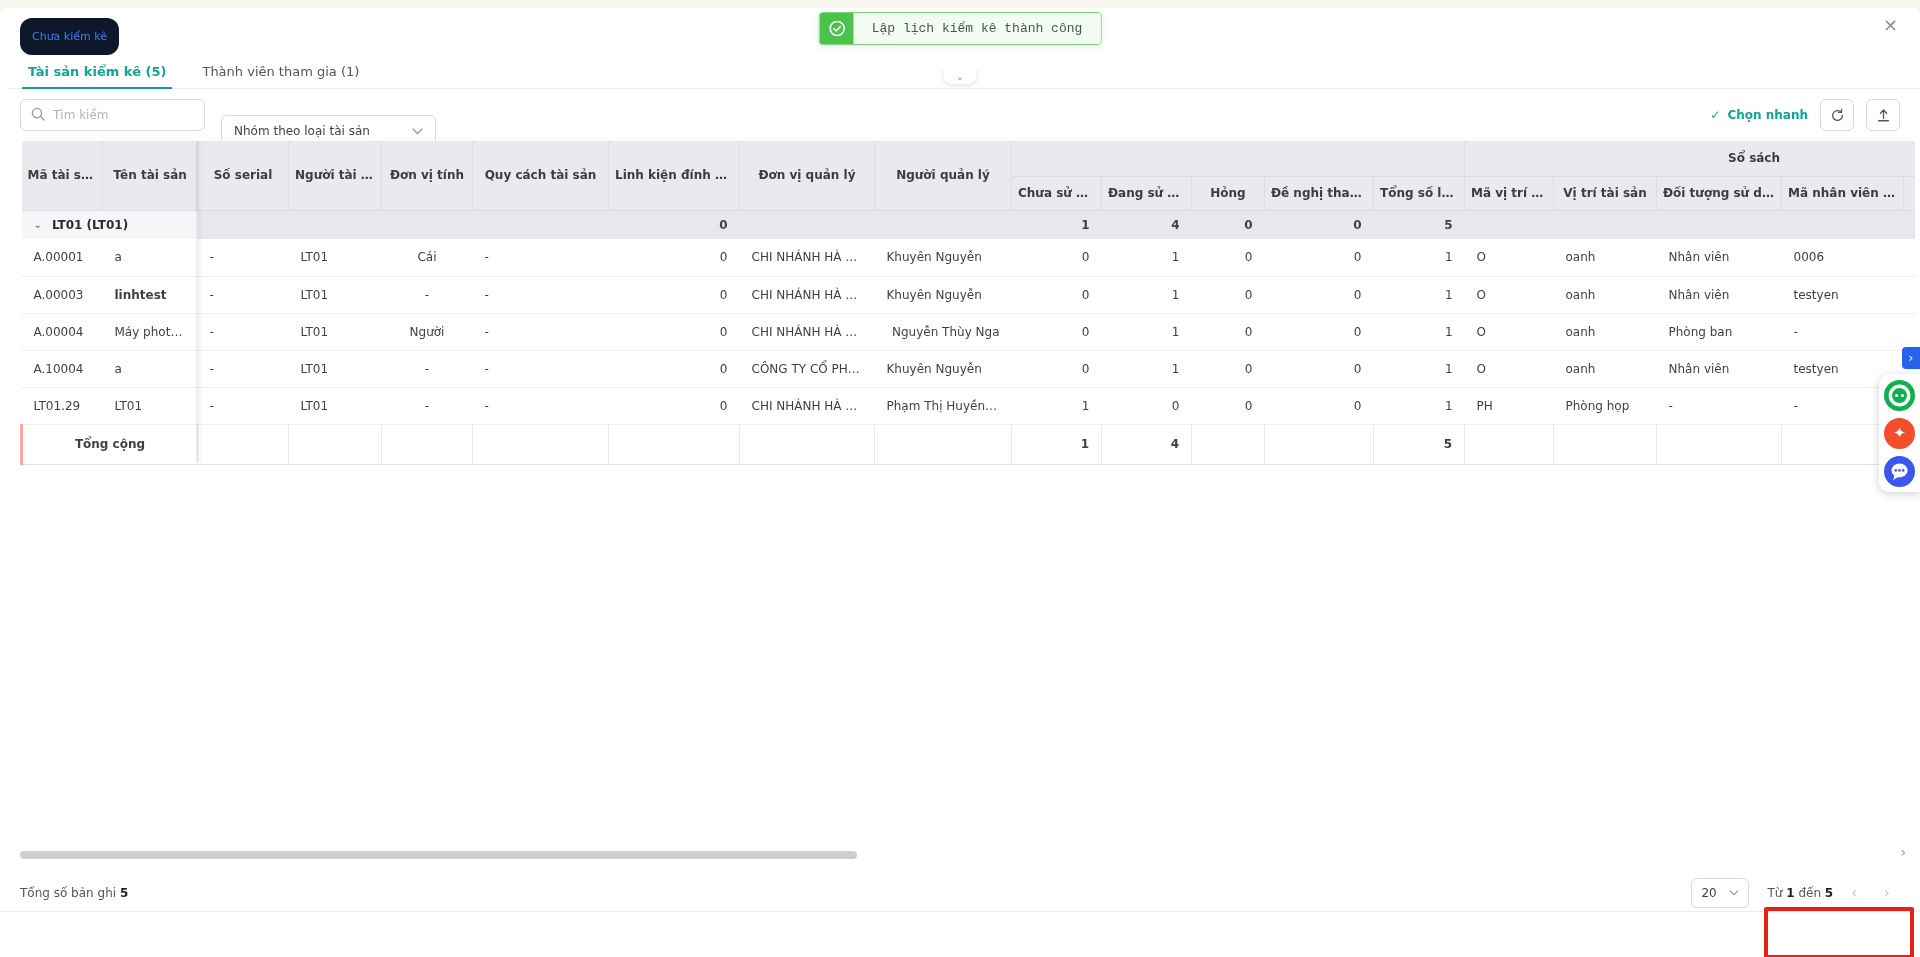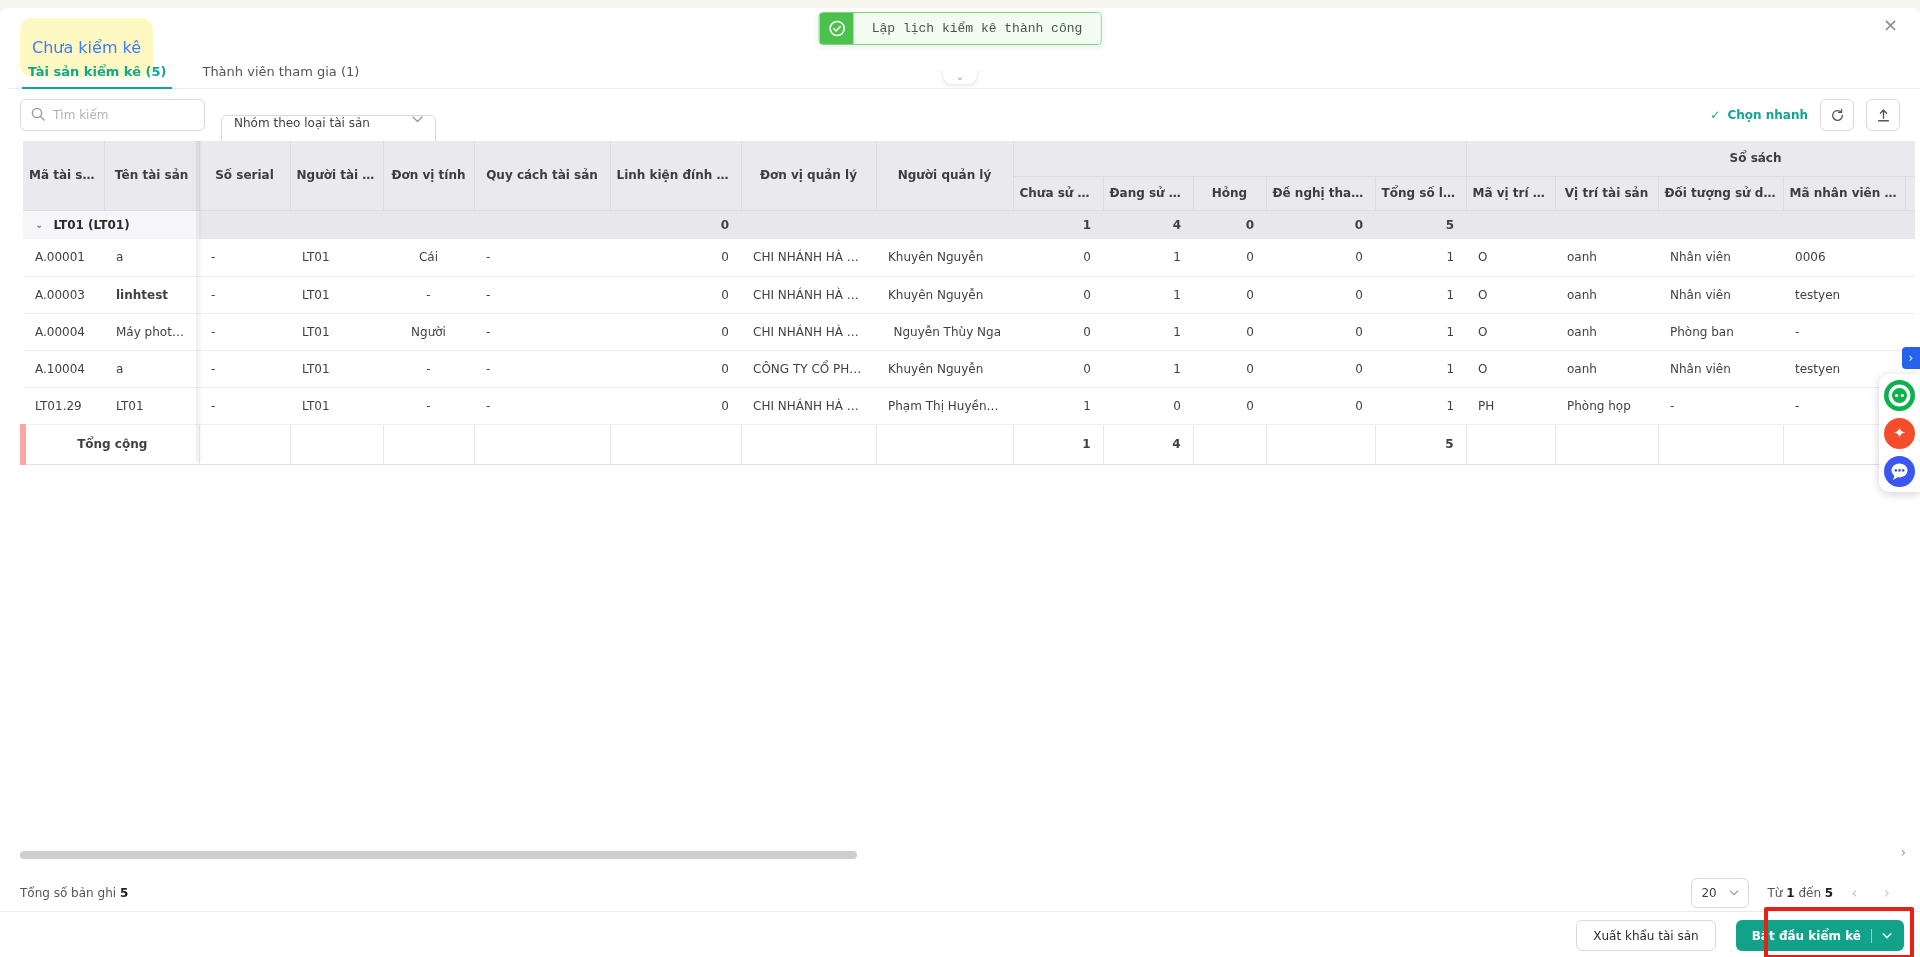--- a/index.html
+++ b/index.html
@@ -10,22 +10,22 @@
     position:relative; overflow:hidden; font-size:12px; color:#3f3f46;
   }
   .modal {
     position:absolute; left:0; top:8px; right:0; bottom:0;
     background:#fff; border-radius:8px 8px 0 0;
   }
   
   .hdr { position:absolute; left:20px; top:10px; display:flex; align-items:center; gap:16px; }
   .title { font-size:17px; font-weight:bold; color:#1f1f1f; }
   .badge {
-    background:#fef9c3; color:#3b7ff0; font-size:16px;
-    padding:20px 12px; border-radius:12px; white-space:nowrap;
+    background:#0f172a; color:#3b7ff0; font-size:11px;
+    padding:12px 12px; border-radius:12px; white-space:nowrap;
   }
   .close { position:absolute; right:22px; top:8px; font-size:18px; color:#8a8a8a; cursor:pointer; line-height:1; }
   
   .toast {
     position:absolute; left:50%; top:4px; transform:translateX(-50%);
     display:flex; align-items:stretch; border:1px solid #7ed37e; border-radius:4px;
     overflow:hidden; box-shadow:0 2px 6px rgba(0,0,0,.08); z-index:5;
   }
   .toast-ic { background:#4cc14c; width:34px; display:flex; align-items:center; justify-content:center; }
   .toast-msg { background:#f3fcf1; color:#44584a; font-size:13px; padding:8px 18px; display:flex; align-items:center;font-family:Liberation Mono, monospace; }
@@ -45,42 +45,42 @@
   .toolbar { position:absolute; left:0; right:0; top:90px; height:34px; padding:0 20px;
              display:flex; align-items:center; }
   .search {
     width:185px; height:32px; border:1px solid #d9d9d9; border-radius:6px;
     display:flex; align-items:center; padding:0 10px; gap:8px; background:#fff;
   }
   .search input { border:none; outline:none; width:100%; font-size:12px; font-family:inherit; color:#333; }
   .search input::placeholder { color:#b3b3b3; }
   .select {
     margin-left:16px; width:215px; height:32px; border:1px solid #d9d9d9; border-radius:6px;
-    display:flex; align-items:flex-start; justify-content:space-between; padding:0 12px; color:#3f3f46; background:#fff;margin-top:32px;
+    display:flex; align-items:center; justify-content:space-between; padding:0 12px; color:#3f3f46; background:#fff;margin-top:32px;
   }
   .tb-right { margin-left:auto; display:flex; align-items:center; gap:12px; }
   .quick { color:#12a594; font-weight:bold; font-size:12px; display:flex; gap:7px; align-items:center; cursor:pointer; }
   .icon-btn { width:34px; height:32px; border:1px solid #d9d9d9; border-radius:6px; background:#fff;
               display:flex; align-items:center; justify-content:center; cursor:pointer; color:#555; }
   
   .tbl-wrap { position:absolute; left:20px; top:133px; width:1895px; overflow:hidden; }
   table { border-collapse:collapse; table-layout:fixed; width:2022px; }
   th { background:#e9e9ee; border-right:1px solid #dcdce2; border-bottom:1px solid #dcdce2;
        font-size:12px; font-weight:bold; color:#3c3c43; text-align:center; padding:0 6px;
        overflow:hidden; white-space:nowrap; text-overflow:ellipsis; }
   tr.h1 th { height:35px; } tr.h2 th { height:34px; } th.span2 { height:69px; }
   th.grp-empty, th.grp { border-bottom:1px solid #dcdce2; }
   td { font-size:12px; color:#3f3f46; padding:0 12px; border-bottom:1px solid #efeff1;
        overflow:hidden; white-space:nowrap; text-overflow:ellipsis; height:37px; }
   tr.grow td { background:#e7e7ec; font-weight:bold; height:29px; border-bottom:none; }
   tr.grow td.pin { background:#f6f6f8; }
   tr.trow td { background:#fff; }
   tr.total td { height:40px; background:#fff; font-weight:bold;
                 border-top:1px solid #e2e2e6; border-bottom:1px solid #e2e2e6; border-right:1px solid #e8e8ea; }
-  tr.total td:first-child { border-left:6px solid #fca5a5; text-align:center; }
+  tr.total td:first-child { border-left:3px solid #fca5a5; text-align:center; }
   .grp-label { display:flex; align-items:center; gap:10px; font-weight:bold; color:#2b2b2f; }
   .caret { font-size:10px; color:#777; line-height:0; }
   .pin-shadow { position:absolute; left:176px; top:0; width:7px; height:321px;
                 background:linear-gradient(to right, rgba(0,0,0,.07), rgba(0,0,0,0)); pointer-events:none; }
   
   .hscroll { position:absolute; left:20px; top:843px; height:8px; width:837px;
              background:#cdced2; border-radius:4px; cursor:pointer; }
   .hscroll-arrow { position:absolute; right:14px; top:836px; color:#9a9a9a; font-size:14px; }
   
   .footer { position:absolute; left:0; right:0; top:866px; height:37px; display:flex; align-items:center;
@@ -402,30 +402,20 @@
       </div>
       <div class="pg-nav">
         <span>‹</span>
         <span>›</span>
       </div>
     </div>
   </div>
 
   <div class="divider"></div>
 
-  <div class="actions">
-    <button class="btn-plain">Xuất khẩu tài sản</button>
-    <button class="btn-primary">
-      <span>Bắt đầu kiểm kê</span>
-      <span class="sep"></span>
-      <svg width="10" height="6" viewBox="0 0 11 7">
-          <path d="M1 1l4.5 4.5L10 1" fill="none" stroke="#fff" stroke-width="1.6" stroke-linecap="round"></path>
-        </svg>
-    </button>
-  </div>
   <div class="red-box"></div>
 
 </div>
 
 <div class="side-tab">
   <span>›</span>
 </div>
 <div class="side-panel">
   <div class="circle" style="background:#0db14b">
     <svg width="31" height="31" viewBox="0 0 31 31">

